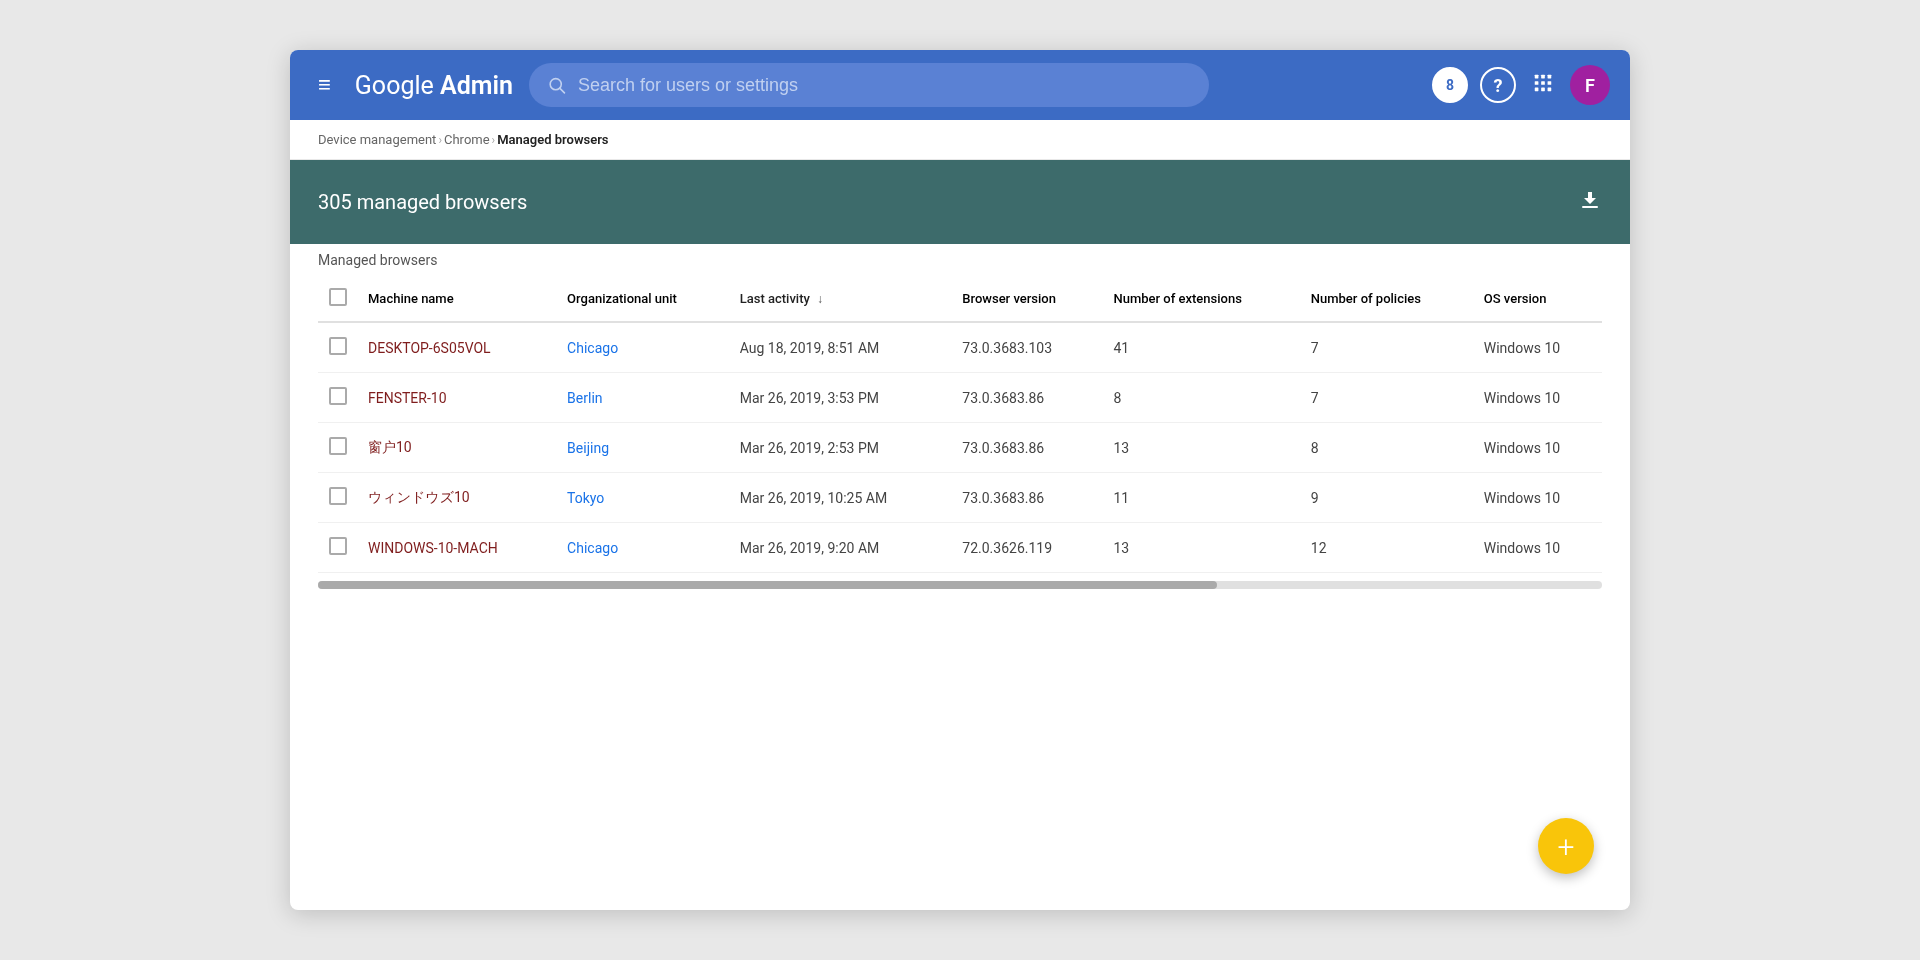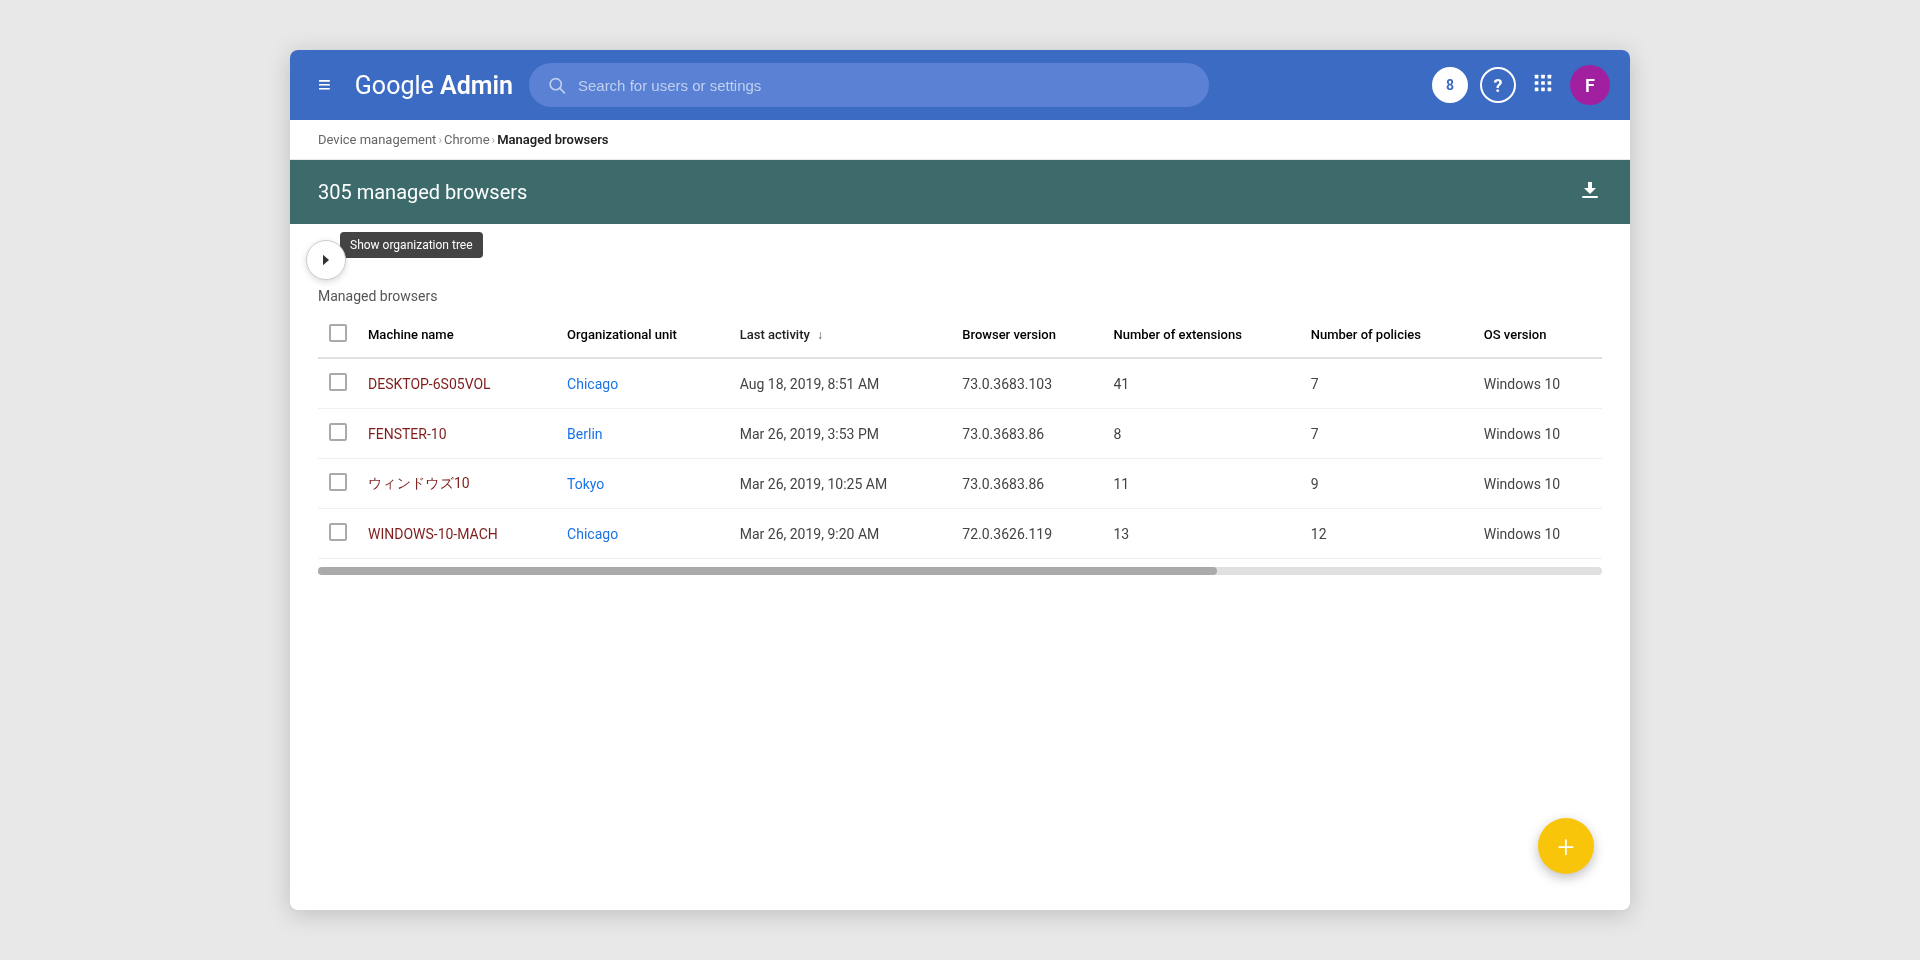--- a/index.html
+++ b/index.html
@@ -60,21 +60,21 @@
       display: flex;
       align-items: center;
       padding: 0 18px;
       gap: 12px;
     }
     .topbar-search input {
       background: transparent;
       border: none;
       outline: none;
       color: #0f172a;
-      font-size: 15px;
+      font-size: 18px;
       width: 100%;
     }
     .topbar-search input::placeholder { color: #c0d0f0; }
     .topbar-actions {
       display: flex;
       align-items: center;
       gap: 12px;
       margin-left: auto;
     }
     .topbar-badge {
@@ -129,21 +129,21 @@
       color: #666;
       text-decoration: none;
       cursor: pointer;
     }
     .breadcrumb-sep { color: #aaa; font-size: 12px; }
     .breadcrumb-current { color: #222; font-weight: 600; }
 
     
     .page-header {
       background: #3d6b6b;
-      height: 64px;
+      height: 84px;
       display: flex;
       align-items: center;
       padding: 0 28px;
       justify-content: space-between;
     }
     .page-header-title {
       color: #fff;
       font-size: 20px;
       font-weight: 400;
     }
@@ -364,28 +364,20 @@
   <div class="page-header">
     <span class="page-header-title">305 managed browsers</span>
     <span class="download-icon">
       <svg width="24" height="24" viewBox="0 0 24 24" fill="white">
         <path d="M12 16l-6-6h4V4h4v6h4l-6 6z"></path>
         <rect x="4" y="18" width="16" height="2" rx="1"></rect>
       </svg>
     </span>
   </div>
 
-  <div class="org-tree-section">
-    <div class="org-tree-btn">
-      <svg width="18" height="18" viewBox="0 0 24 24" fill="#333">
-        <path d="M8 5l8 7-8 7"></path>
-      </svg>
-    </div>
-    <div class="tooltip">Show organization tree</div>
-  </div>
   <div class="sub-header">
     <span>Managed browsers</span>
   </div>
 
   <div class="table-container">
     <table>
       <thead>
         <tr>
           <th class="checkbox-cell">
             <div class="header-checkbox"></div>
@@ -432,20 +424,36 @@
     <td>73.0.3683.86</td>
     <td>8</td>
     <td>7</td>
     <td>Windows 10</td>
   </tr>
           <tr>
     <td class="checkbox-cell">
       <div class="row-checkbox"></div>
     </td>
     <td class="machine-name">
+      <a>窗户10</a>
+    </td>
+    <td class="org-unit">
+      <a>Beijing</a>
+    </td>
+    <td>Mar 26, 2019, 2:53 PM</td>
+    <td>73.0.3683.86</td>
+    <td>13</td>
+    <td>8</td>
+    <td>Windows 10</td>
+  </tr>
+          <tr>
+    <td class="checkbox-cell">
+      <div class="row-checkbox"></div>
+    </td>
+    <td class="machine-name">
       <a>ウィンドウズ10</a>
     </td>
     <td class="org-unit">
       <a>Tokyo</a>
     </td>
     <td>Mar 26, 2019, 10:25 AM</td>
     <td>73.0.3683.86</td>
     <td>11</td>
     <td>9</td>
     <td>Windows 10</td>

